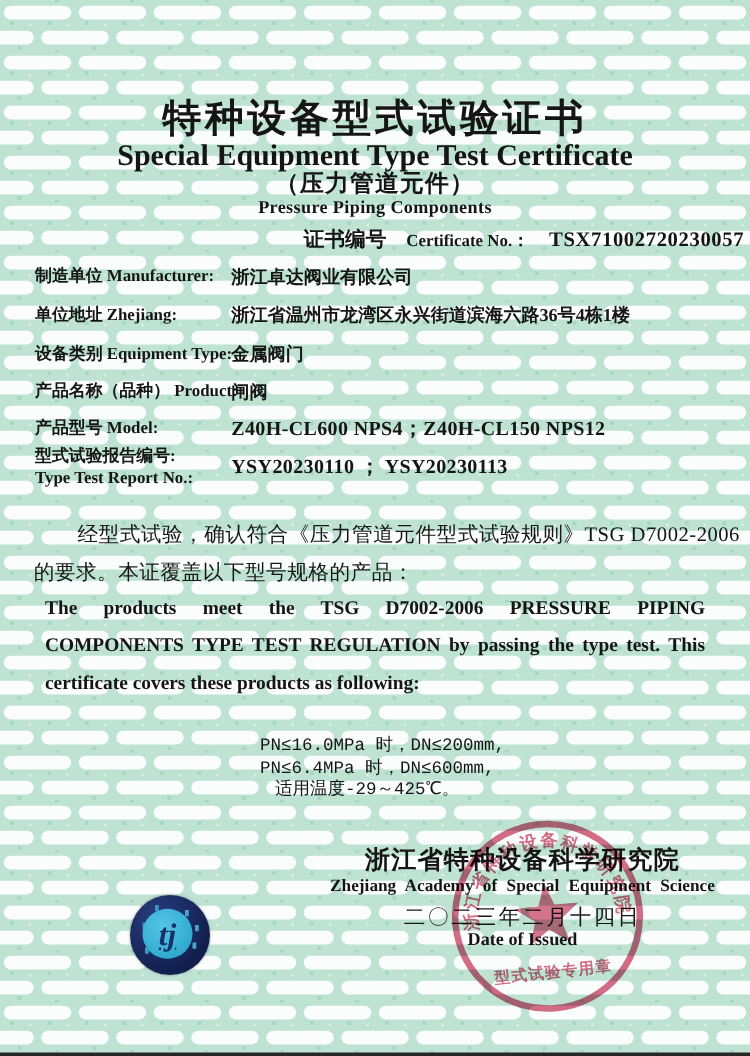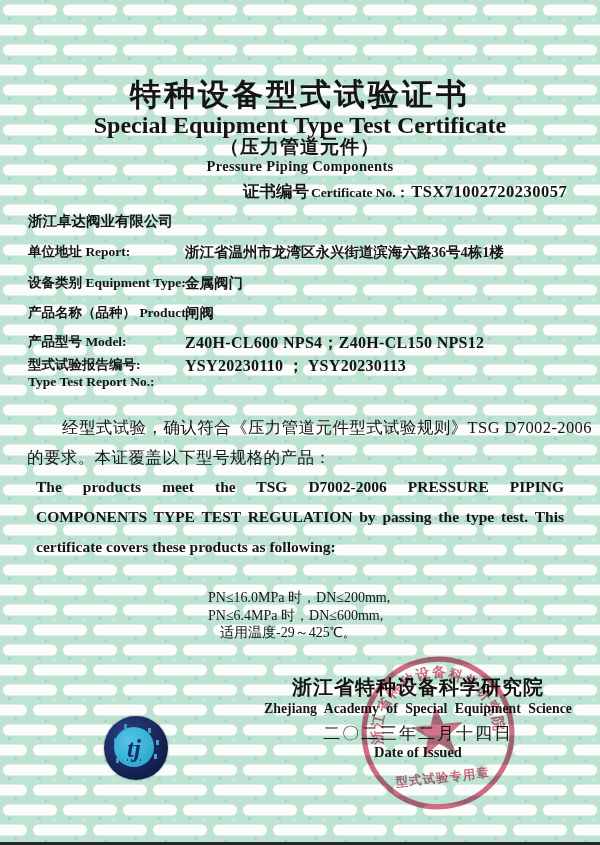--- a/index.html
+++ b/index.html
@@ -10,44 +10,44 @@
   }
   .abs{position:absolute;}
   .center{left:0;width:100%;text-align:center;}
 
   
   .title-cn{top:74px;font-size:31px;font-weight:bold;letter-spacing:3px;}
   .title-en{top:112px;font-size:24px;font-weight:bold;}
   .sub-cn{top:134px;font-size:19px;font-weight:bold;letter-spacing:1px;}
   .sub-en{top:158px;font-size:14.5px;font-weight:bold;letter-spacing:.3px;}
 
-  .certline{top:181px;left:243px;display:flex;align-items:baseline;gap:2px;white-space:nowrap;}
+  .certline{top:181px;left:243px;display:flex;align-items:baseline;gap:16px;white-space:nowrap;}
   .certline .cn{font-size:16.5px;font-weight:bold;}
   .certline .en{font-size:13.5px;font-weight:bold;}
   .certline .no{font-size:16.5px;font-weight:bold;letter-spacing:.5px;}
 
   
   .frow{left:28px;display:flex;white-space:nowrap;}
   .frow .lab{width:157px;font-weight:bold;font-size:13.5px;flex:none;}
   .frow .val{font-weight:bold;font-size:14.5px;}
   .frow .val.latin{font-size:16px;letter-spacing:.3px;}
   .r1{top:212px;} .r2{top:243px;} .r3{top:274px;} .r4{top:304px;} .r5{top:333px;}
-  .r6{top:356px;}
+  .r6{top:356px;align-items:center;}
   .r6 .lab{line-height:17px;font-size:13.5px;}
 
   
   .cnline{font-size:16.5px;letter-spacing:.4px;white-space:nowrap;}
   .cn1{top:417px;left:62px;}
   .cn2{top:447px;left:27px;}
   .enline{left:36px;width:528px;font-size:15.5px;font-weight:bold;}
   .just{text-align:justify;text-align-last:justify;}
   .e1{top:478px;} .e2{top:508px;} .e3{top:538px;}
 
   
-  .specs{top:589px;left:208px;font-family:Liberation Serif, serif;
+  .specs{top:589px;left:208px;font-family:Liberation Mono, monospace;
          font-size:14px;line-height:17.5px;white-space:nowrap;}
   .specs .c{margin-left:12px;}
 
   
   .issuer-name-cn{top:674px;left:262px;width:312px;text-align:center;font-size:20px;font-weight:bold;letter-spacing:1px;}
   .issuer-name-en{top:701px;left:262px;width:312px;text-align:center;font-size:13.8px;font-weight:bold;word-spacing:4px;}
   .issue-date-cn{top:722px;left:262px;width:312px;text-align:center;font-size:17px;letter-spacing:2px;}
   .issue-date-en{top:744px;left:262px;width:312px;text-align:center;font-size:14.5px;font-weight:bold;}
 
   
@@ -94,24 +94,25 @@
   <div class="abs center sub-cn">（压力管道元件）</div>
   <div class="abs center sub-en">Pressure Piping Components</div>
 
   <div class="abs certline">
     <span class="cn">证书编号</span>
     <span class="en">Certificate No.：</span>
     <span class="no">TSX71002720230057</span>
   </div>
 
   <div class="abs frow r1">
+    <span class="lab"><span>制造单位</span> <span>Manufacturer:</span></span>
     <span class="val">浙江卓达阀业有限公司</span>
   </div>
   <div class="abs frow r2">
-    <span class="lab"><span>单位地址</span> <span>Report:</span></span>
+    <span class="lab"><span>单位地址</span> <span>Zhejiang:</span></span>
     <span class="val">浙江省温州市龙湾区永兴街道滨海六路36号4栋1楼</span>
   </div>
   <div class="abs frow r3">
     <span class="lab"><span>设备类别</span> <span>Equipment Type:</span></span>
     <span class="val">金属阀门</span>
   </div>
   <div class="abs frow r4">
     <span class="lab"><span>产品名称（品种）</span> <span>Product:</span></span>
     <span class="val">闸阀</span>
   </div>

